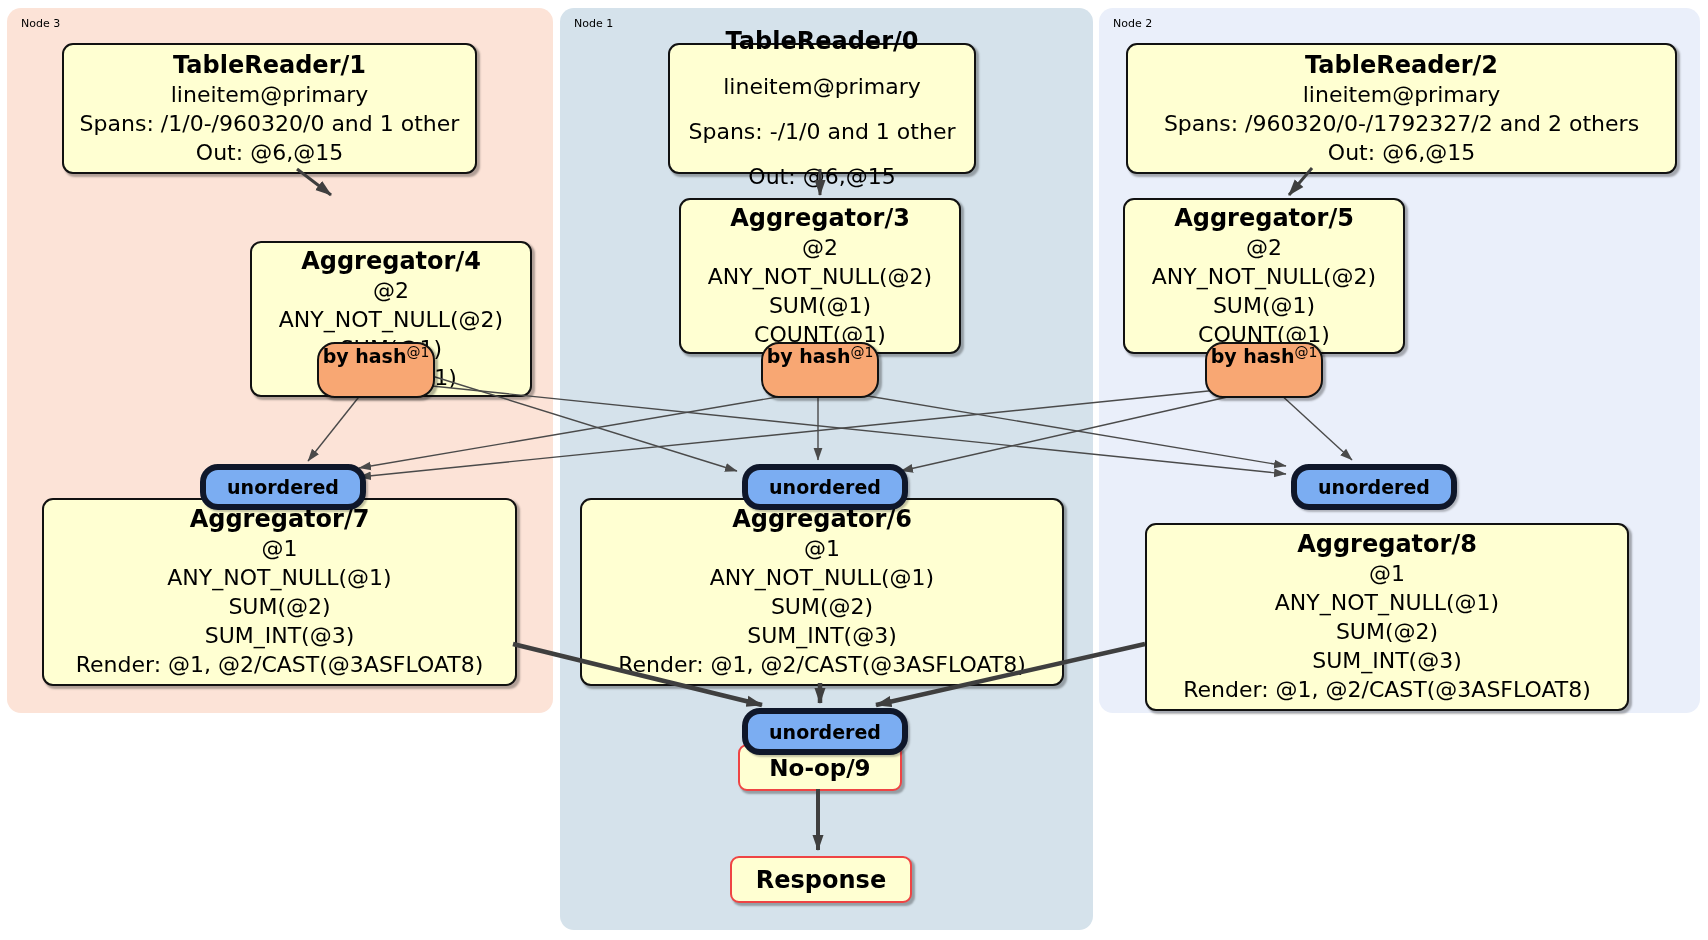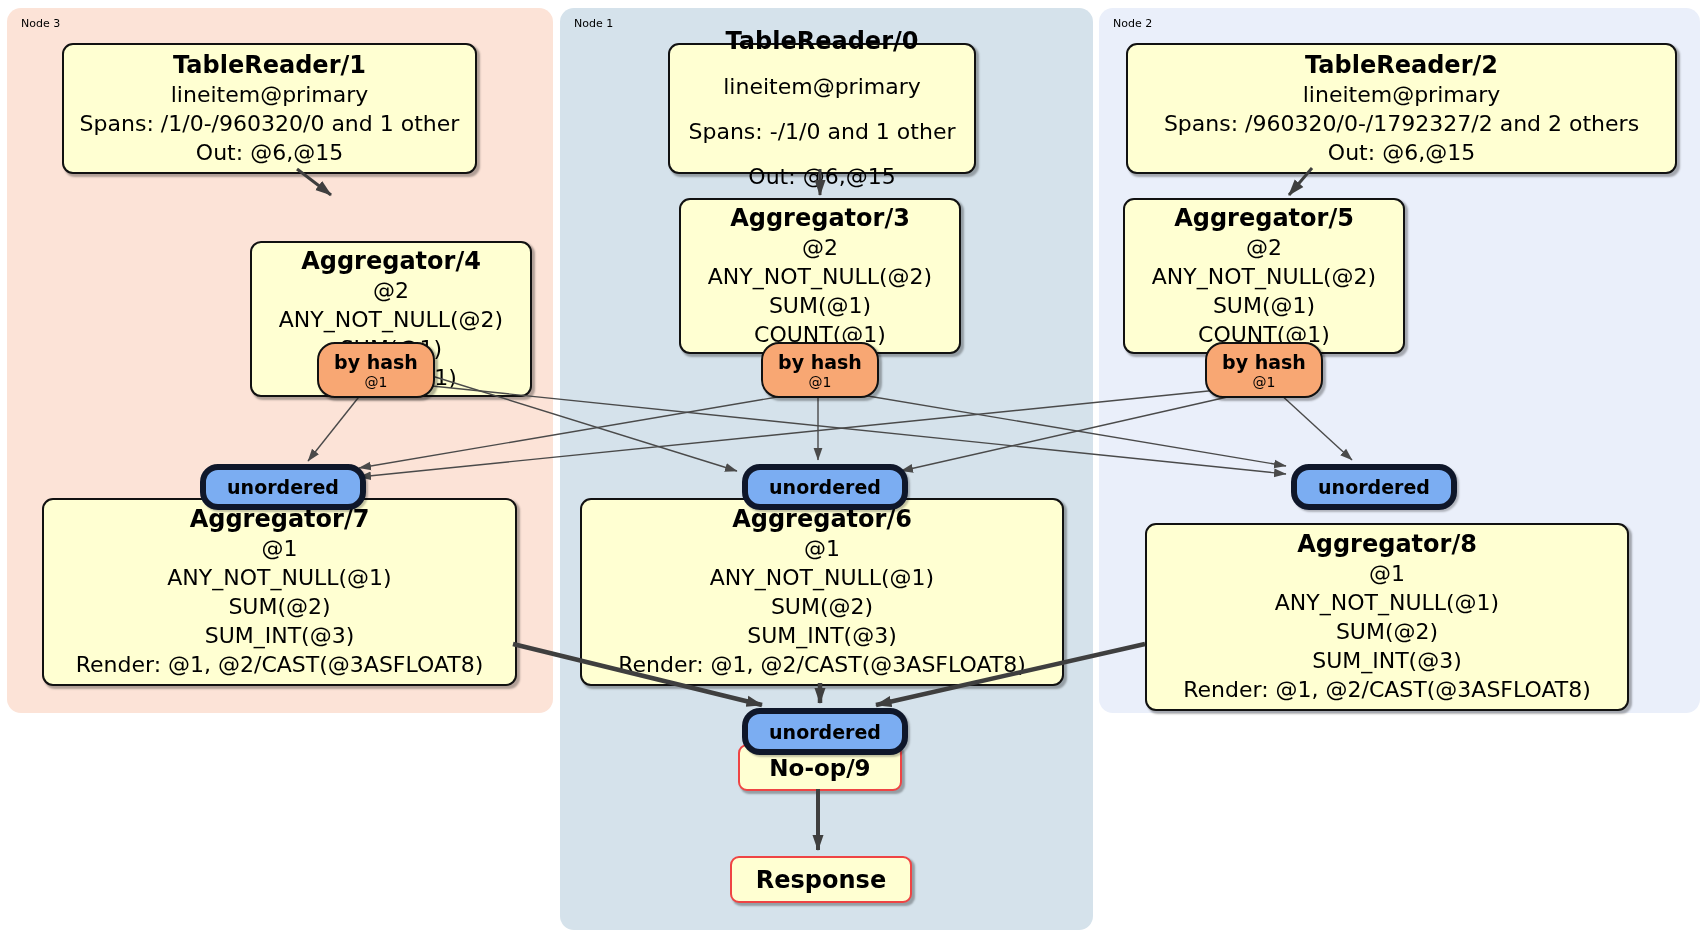--- a/index.html
+++ b/index.html
@@ -21,21 +21,21 @@
     text-align:center; z-index:2;
   }
   .box .title{font-weight:bold; font-size:24px; line-height:29px;}
   .box .bline{font-size:22px; line-height:29px; white-space:nowrap;}
 
   #edges{position:absolute; left:0; top:0; z-index:3; pointer-events:none;}
 
   .router{
     position:absolute; background:#f8a773; border:2px solid #111;
     border-radius:18px; box-shadow:2.5px 2.5px 2px rgba(0,0,0,0.30);
-    display:flex; flex-direction:column; justify-content:center;
+    display:flex; flex-direction:row; justify-content:center;
     text-align:center; z-index:4;
   }
   .router .rlabel{font-weight:bold; font-size:19px; line-height:24px;}
   .router .rkey{font-size:14px; line-height:17px;}
 
   .sync{
     position:absolute; background:#7badf2; border:6px solid #0f172a;
     border-radius:18px; box-shadow:2px 2px 2px rgba(0,0,0,0.25);
     display:flex; align-items:center; justify-content:center;
     font-weight:bold; font-size:19px; z-index:4;

